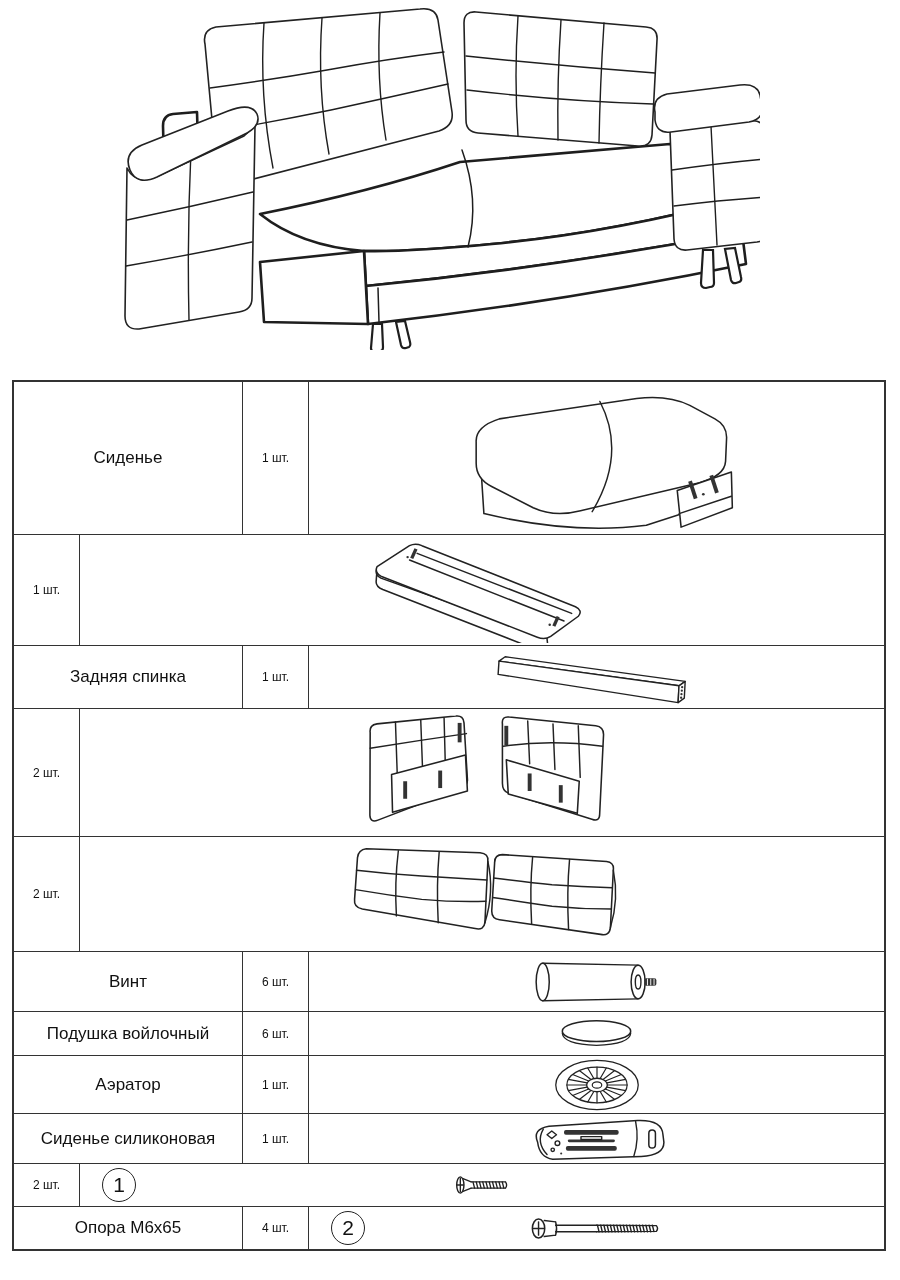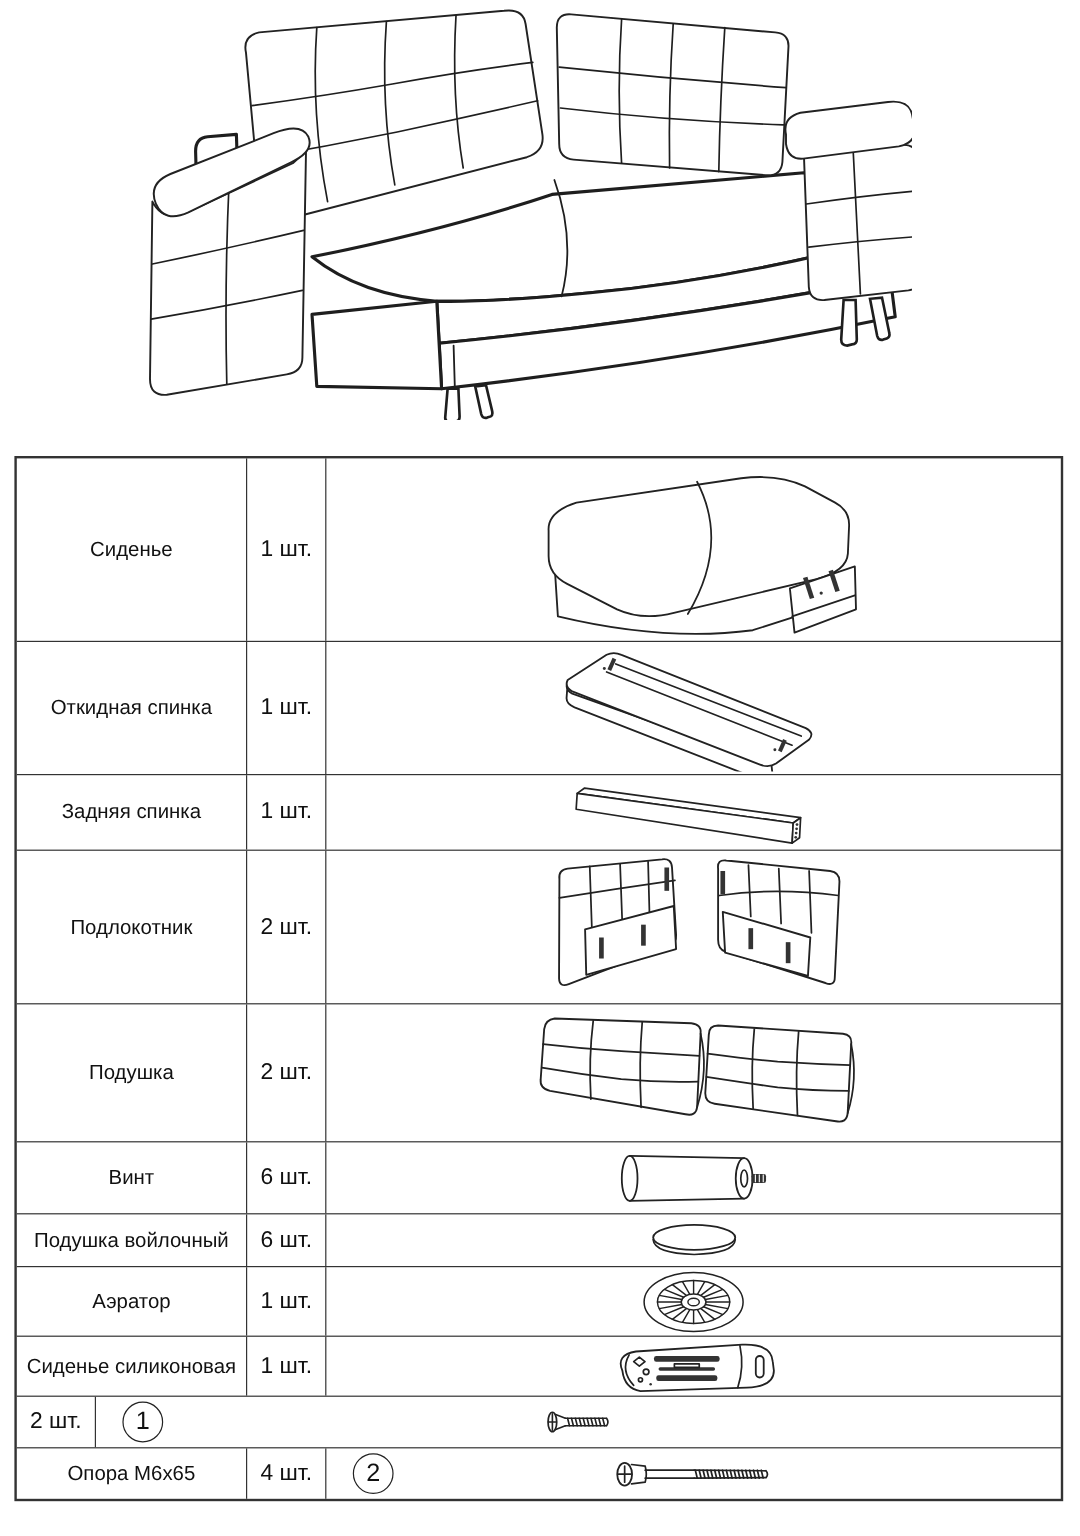--- a/index.html
+++ b/index.html
@@ -3,22 +3,22 @@
 <meta charset="utf-8">
 <style>
   html,body{margin:0;padding:0;background:#fff;}
   .page{position:relative;width:900px;height:1280px;background:#fff;overflow:hidden;
         font-family:"Liberation Sans",sans-serif;color:#111;}
   .hero{position:absolute;left:110px;top:0;width:650px;height:350px;}
   .parts-table{position:absolute;left:12px;top:380px;width:874px;border:2px solid #333;box-sizing:border-box;}
   .row{display:flex;width:100%;box-sizing:border-box;}
   .row + .row{border-top:1.5px solid #333;}
   .cell{display:flex;align-items:center;justify-content:center;box-sizing:border-box;}
-  .c-name{width:192px;border-right:1.5px solid #333;font-size:17px;text-align:center;padding:16px 6px;}
-  .c-qty{width:66px;border-right:1.5px solid #333;font-size:19px;}
+  .c-name{width:229px;border-right:1.5px solid #333;font-size:17px;text-align:center;padding:16px 6px;}
+  .c-qty{width:66px;border-right:1.5px solid #333;font-size:12px;}
   .c-fig{flex:1;position:relative;}
   .marker{position:absolute;left:22px;top:50%;transform:translateY(-50%);
           width:32px;height:32px;border:1.7px solid #222;border-radius:50%;
           display:flex;align-items:center;justify-content:center;font-size:21px;color:#111;}
   svg{display:block;}
   .ln{fill:none;stroke:#222;stroke-width:1.5;stroke-linecap:round;stroke-linejoin:round;}
   .shape{fill:#fff;stroke:#222;stroke-width:1.6;stroke-linecap:round;stroke-linejoin:round;}
   .dark{fill:#333;stroke:none;}
 </style>
 </head>
@@ -104,21 +104,20 @@
           <path class="shape" d="M238 108 L294 89 L295 126 L242 146 Z"></path>
           <path class="ln" d="M240 132 L294 114"></path>
           <rect class="dark" x="252" y="98" width="4" height="19" transform="rotate(-18 254 107)"></rect>
           <rect class="dark" x="274" y="92" width="4" height="19" transform="rotate(-18 276 101)"></rect>
           <circle cx="265" cy="112" r="1.4" fill="#333"></circle>
         </svg>
       </div>
     </div>
 
     <div class="row" style="height:111px">
-      <div class="cell c-name">Откидная спинка</div>
       <div class="cell c-qty">1 шт.</div>
       <div class="cell c-fig">
         <svg viewBox="0 0 260 110" width="248" height="105">
           <path class="shape" d="M20 32 L19 46 Q19 51 26 54 L190 118 Q198 121 199 113 L198 104 L24 42 Q17 38 20 32 Z"></path>
           <path class="shape" d="M20 30 L54 8 Q60 5 67 8 L228 72 Q236 76 231 82 L202 103 Q196 107 188 104 L24 40 Q17 36 20 30 Z"></path>
           <path class="ln" d="M62 16 L224 79"></path>
           <path class="ln" d="M54 23 L216 87"></path>
           <rect class="dark" x="57" y="11" width="3.5" height="11" transform="rotate(24 59 16)"></rect>
           <rect class="dark" x="206" y="82" width="3.5" height="11" transform="rotate(24 208 87)"></rect>
           <circle cx="52" cy="20" r="1.3" fill="#333"></circle>
@@ -137,21 +136,20 @@
           <path class="shape" d="M216 44 L223 39 L222 58 L215 63 Z"></path>
           <circle cx="219.6" cy="45.5" r="1.3" fill="#333"></circle>
             <circle cx="219.2" cy="49.5" r="1.3" fill="#333"></circle>
           <circle cx="218.8" cy="53.5" r="1.3" fill="#333"></circle>
             <circle cx="218.4" cy="57.5" r="1.3" fill="#333"></circle>
         </svg>
       </div>
     </div>
 
     <div class="row" style="height:128px">
-      <div class="cell c-name">Подлокотник</div>
       <div class="cell c-qty">2 шт.</div>
       <div class="cell c-fig">
         <svg viewBox="0 0 290 122" width="282" height="119">
 
           <path class="shape" d="M30 20 Q29 12 37 11 L118 3 Q126 2 126.5 10 L130 68 Q130.5 75 124 77 L38 110 Q30 113 29.7 105 Z"></path>
           <path class="ln" d="M56 9 L59 97"></path>
             <path class="ln" d="M82 7 L85 88"></path>
             <path class="ln" d="M106 5 L108 80"></path>
           <path class="ln" d="M30 36 Q80 28 129 21"></path>
           <rect class="dark" x="120" y="10" width="4" height="20"></rect>
@@ -166,21 +164,20 @@
           <path class="ln" d="M167 34 Q215 27 269 34"></path>
           <rect class="dark" x="168" y="13" width="4" height="20"></rect>
           <path class="shape" d="M170 48 L245 70 L243 103 L172 83 Z"></path>
           <rect class="dark" x="192" y="62" width="4" height="18"></rect>
           <rect class="dark" x="224" y="74" width="4" height="18"></rect>
         </svg>
       </div>
     </div>
 
     <div class="row" style="height:115px">
-      <div class="cell c-name">Подушка</div>
       <div class="cell c-qty">2 шт.</div>
       <div class="cell c-fig">
         <svg viewBox="0 0 300 110" width="292" height="107">
 
           <path class="shape" d="M31 8 Q23 9 22 17 L19 60 Q18 68 27 70 L143 90 Q152 92 153 84 L156 21 Q157 13 148 12 Z"></path>
           <path class="ln" d="M156 21 Q163 52 153 84"></path>
           <path class="ln" d="M64 10 Q60 42 62 77"></path>
             <path class="ln" d="M106 11 Q103 45 105 84"></path>
           <path class="ln" d="M21 30 Q55 34 88 36 Q122 38 155 40"></path>
           <path class="ln" d="M20 50 Q55 56 88 60 Q122 63 154 62"></path>

